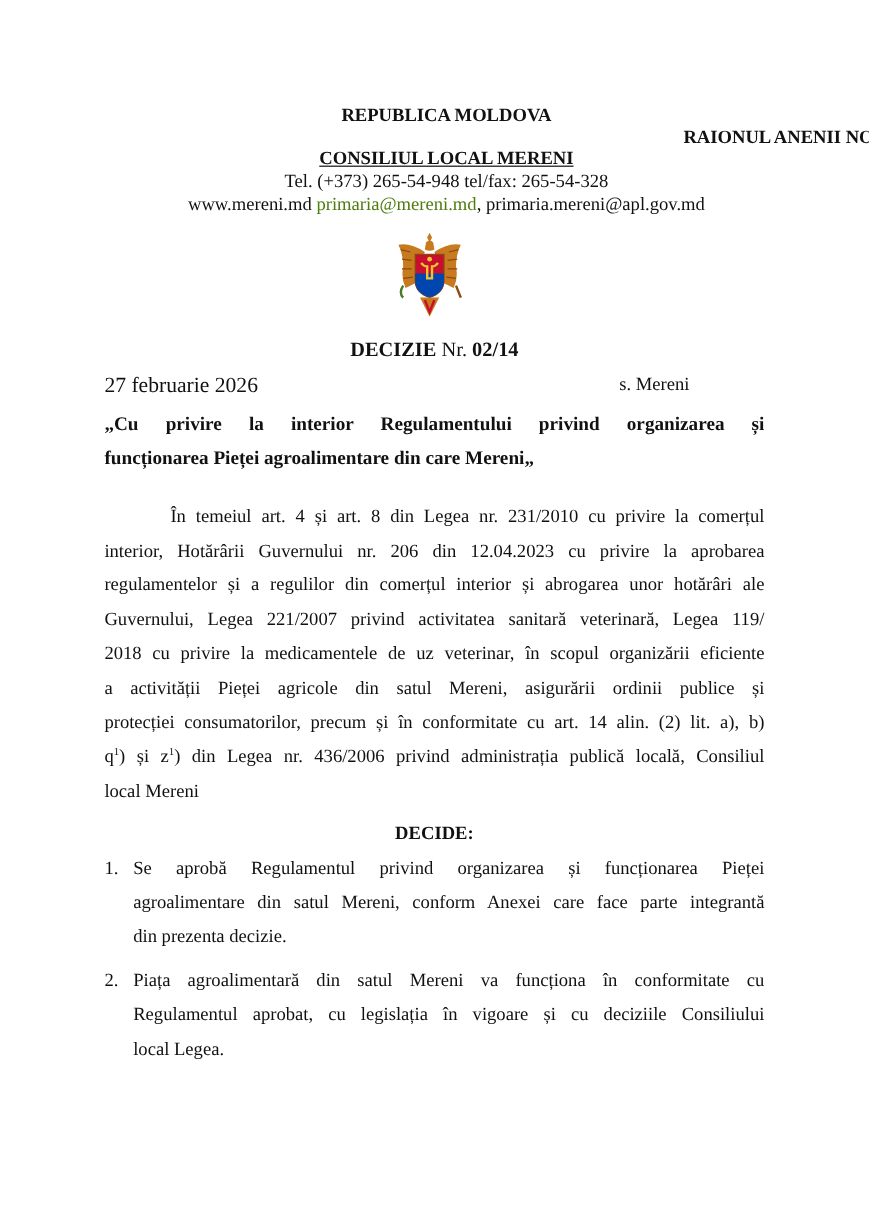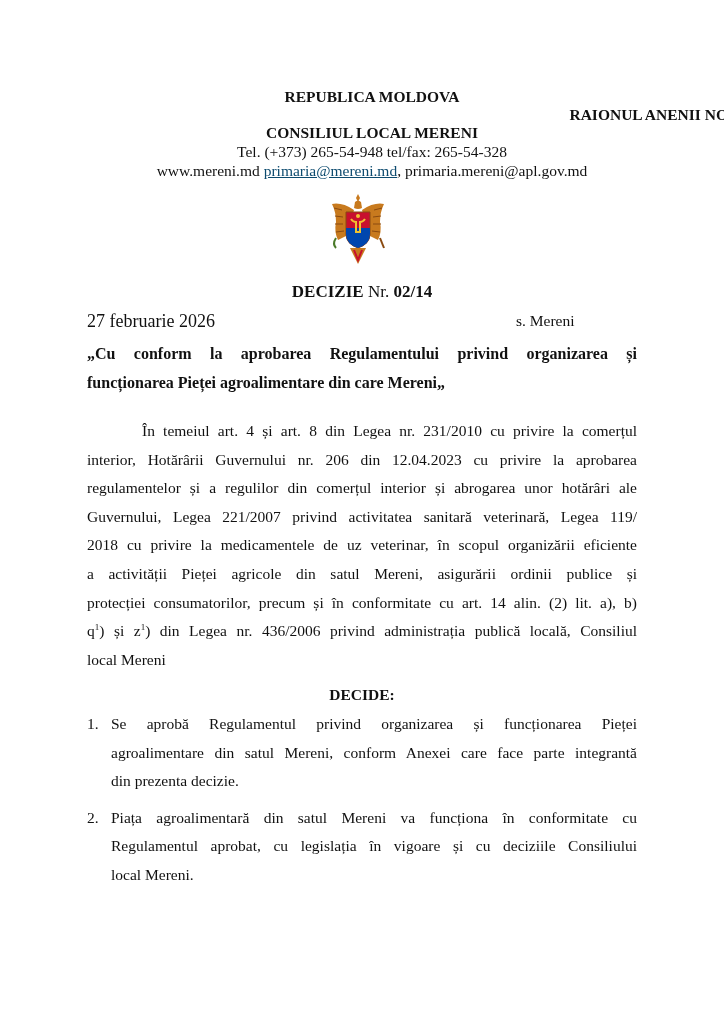--- a/index.html
+++ b/index.html
@@ -4,22 +4,22 @@
   <style>
     html, body { margin: 0; padding: 0; background: #ffffff; }
     body {
       width: 724px; height: 1024px; position: relative; overflow: hidden;
       font-family: "Liberation Serif", "DejaVu Serif", serif;
       color: #111111;
     }
     .page { position: absolute; left: 0; top: 0; width: 724px; height: 1024px; background: #fff; }
     .hdr { position: absolute; left: 10px; width: 724px; text-align: center; font-size: 15.5px; line-height: 18px; }
     .hdr.bold { font-weight: bold; }
-    .hdr.ul span { }
-    .link { color: #0c4a6e; text-decoration: underline; }
+    .hdr.ul span { text-decoration: underline; }
+    .link { color: #4d7c0f; }
     .emblem { position: absolute; left: 328px; top: 192px; width: 60px; height: 78px; }
     .title { position: absolute; left: 0; width: 724px; top: 283px; text-align: center; font-size: 17px; line-height: 18px; }
     .title b { font-weight: bold; }
     .row { position: absolute; left: 87px; width: 550px; font-size: 18px; line-height: 18px; }
     .date { top: 312px; }
     .place { position: absolute; top: 312px; left: 516px; font-size: 15.5px; line-height: 18px; }
     .subject { position: absolute; left: 87px; width: 550px; top: 340px; font-size: 16px; font-weight: bold; line-height: 28.5px; text-align: justify; text-align-last: left; }
     .subject .l1 { display: block; text-align: justify; text-align-last: justify; }
     .subject .l2 { display: block; }
     .body-p { position: absolute; left: 87px; width: 550px; top: 417px; font-size: 15.5px; line-height: 28.6px; text-align: justify; }
@@ -75,21 +75,21 @@
   <div class="title">
     <b>DECIZIE</b>
     <span>Nr.</span>
     <b>02/14</b>
   </div>
 
   <div class="row date">27 februarie 2026</div>
   <div class="place">s. Mereni</div>
 
   <div class="subject">
-    <span class="l1">„Cu conform la aprobarea Regulamentului privind organizarea și</span>
+    <span class="l1">„Cu privire la interior Regulamentului privind organizarea și</span>
     <span class="l2">funcționarea Pieței agroalimentare din care Mereni„</span>
   </div>
 
   <div class="body-p">
     <span class="ln ind">În temeiul art. 4 și art. 8 din Legea nr. 231/2010 cu privire la comerțul</span>
     <span class="ln">interior, Hotărârii Guvernului nr. 206 din 12.04.2023 cu privire la aprobarea</span>
     <span class="ln">regulamentelor și a regulilor din comerțul interior și abrogarea unor hotărâri ale</span>
     <span class="ln">Guvernului, Legea 221/2007 privind activitatea sanitară veterinară, Legea 119/</span>
     <span class="ln">2018 cu privire la medicamentele de uz veterinar, în scopul organizării eficiente</span>
     <span class="ln">a activității Pieței agricole din satul Mereni, asigurării ordinii publice și</span>
@@ -104,17 +104,17 @@
     <div class="item">
       <span class="num">1.</span>
       <span class="ln">Se aprobă Regulamentul privind organizarea și funcționarea Pieței</span>
       <span class="ln">agroalimentare din satul Mereni, conform Anexei care face parte integrantă</span>
       <span class="ln last">din prezenta decizie.</span>
     </div>
     <div class="item">
       <span class="num">2.</span>
       <span class="ln">Piața agroalimentară din satul Mereni va funcționa în conformitate cu</span>
       <span class="ln">Regulamentul aprobat, cu legislația în vigoare și cu deciziile Consiliului</span>
-      <span class="ln last">local Mereni.</span>
+      <span class="ln last">local Legea.</span>
     </div>
   </div>
 
 </div>
 
 </body></html>

